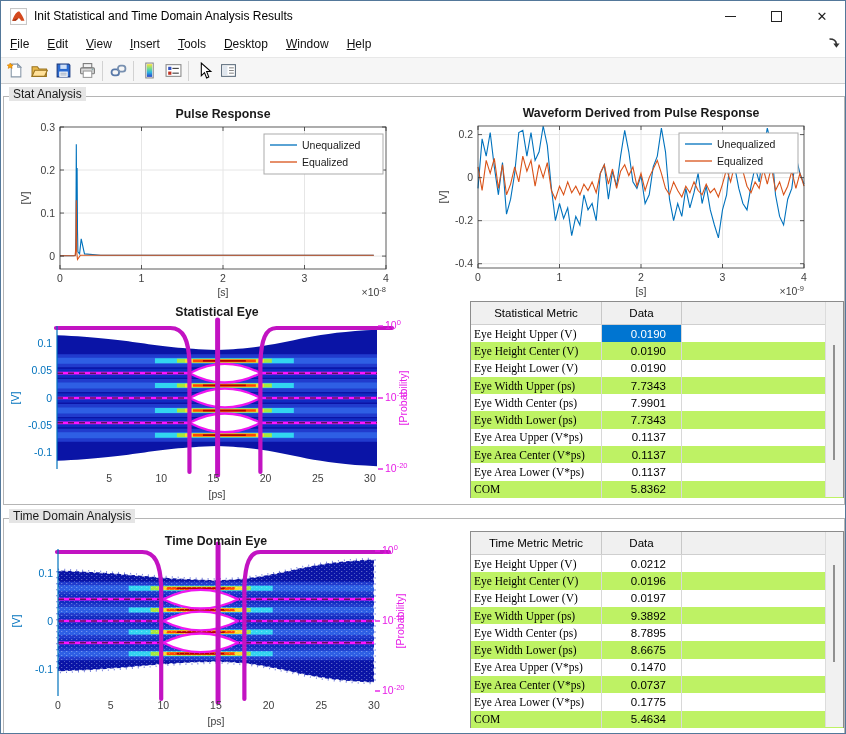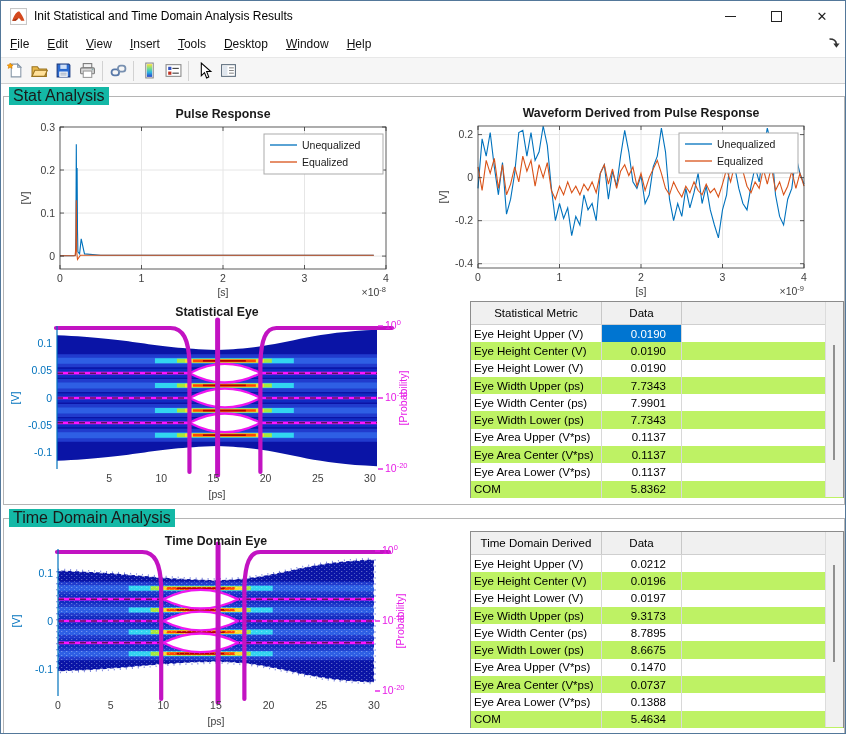--- a/index.html
+++ b/index.html
@@ -19,32 +19,32 @@
   .menubar{position:absolute;left:0;top:30px;width:100%;height:26px;background:#fff;display:flex;align-items:center;border-bottom:1px solid #e8e8e8;}
   .menubar .mitem{font-size:12px;color:#111;padding:4px 9px;}
   .menubar .mitem u{text-decoration:underline;}
   .dockarrow{position:absolute;right:4px;top:6px;width:13px;height:13px;}
   
   .toolbar{position:absolute;left:0;top:57px;width:100%;height:25px;background:#f6f6f6;border-bottom:1px solid #cfcfcf;display:flex;align-items:center;}
   .tbtn{width:24px;height:22px;display:flex;align-items:center;justify-content:center;}
   .tsep{width:1px;height:20px;background:#d2d2d2;margin:0 3px;}
   
   .panel{position:absolute;border:1px solid #b5b5b5;background:transparent;}
-  .panel .plabel{position:absolute;top:-10px;left:5px;background:#14b8a6;padding:0 4px;font-size:16px;color:#1a1a1a;}
+  .panel .plabel{position:absolute;top:-10px;left:5px;background:#e5e5e5;padding:0 4px;font-size:12px;color:#1a1a1a;}
   
   svg.chart{position:absolute;overflow:visible;}
   svg.chart text{font-family:"Liberation Sans",sans-serif;}
   
   .twidget{position:absolute;width:374px;height:197px;background:#fff;border:1px solid #8c8c8c;box-sizing:border-box;font-size:11.5px;color:#000;}
   .thead{display:flex;height:22px;background:#f0f0f0;border-bottom:1px solid #cfcfcf;}
   .thead .hc{display:flex;align-items:center;justify-content:center;box-sizing:border-box;border-right:1px solid #c8c8c8;}
   .trow{display:flex;height:17.3px;}
   .trow.alt{background:#bef264;}
   .tc{display:flex;align-items:center;box-sizing:border-box;border-right:1px solid #d8d8d8;overflow:hidden;white-space:nowrap;}
-  .tc.metric{width:131px;padding-left:3px;}
+  .tc.metric{width:131px;padding-left:3px;font-family:Liberation Serif, serif;}
   .tc.data{width:80px;justify-content:flex-end;padding-right:15px;}
   .tc.sel{background:#0075d1;color:#fff;}
   .vscroll{position:absolute;top:0;right:0;width:17px;height:100%;background:#f1f1f1;border-left:1px solid #dcdcdc;}
   .vthumb{position:absolute;left:7px;width:2px;background:#909090;}
 </style>
 </head>
 <body>
 
 <div class="win">
 
@@ -526,58 +526,58 @@
       <div class="trow alt">
         <div class="tc metric">COM</div>
         <div class="tc data">5.8362</div>
       </div>
       <div class="vscroll">
         <div class="vthumb" style="top: 43px; height: 115px;"></div>
       </div>
     </div>
   <div class="twidget" id="table-td" style="left:469px;top:530px;">
       <div class="thead">
-        <div class="hc" style="width: 131px;">Time Domain Derived</div>
+        <div class="hc" style="width: 131px;">Time Metric Metric</div>
         <div class="hc" style="width: 80px;">Data</div>
       </div>
       <div class="trow">
         <div class="tc metric">Eye Height Upper (V)</div>
         <div class="tc data">0.0212</div>
       </div>
       <div class="trow alt">
         <div class="tc metric">Eye Height Center (V)</div>
         <div class="tc data">0.0196</div>
       </div>
       <div class="trow">
         <div class="tc metric">Eye Height Lower (V)</div>
         <div class="tc data">0.0197</div>
       </div>
       <div class="trow alt">
         <div class="tc metric">Eye Width Upper (ps)</div>
-        <div class="tc data">9.3173</div>
+        <div class="tc data">9.3892</div>
       </div>
       <div class="trow">
         <div class="tc metric">Eye Width Center (ps)</div>
         <div class="tc data">8.7895</div>
       </div>
       <div class="trow alt">
         <div class="tc metric">Eye Width Lower (ps)</div>
         <div class="tc data">8.6675</div>
       </div>
       <div class="trow">
         <div class="tc metric">Eye Area Upper (V*ps)</div>
         <div class="tc data">0.1470</div>
       </div>
       <div class="trow alt">
         <div class="tc metric">Eye Area Center (V*ps)</div>
         <div class="tc data">0.0737</div>
       </div>
       <div class="trow">
         <div class="tc metric">Eye Area Lower (V*ps)</div>
-        <div class="tc data">0.1388</div>
+        <div class="tc data">0.1775</div>
       </div>
       <div class="trow alt">
         <div class="tc metric">COM</div>
         <div class="tc data">5.4634</div>
       </div>
       <div class="vscroll">
         <div class="vthumb" style="top: 33px; height: 97px;"></div>
       </div>
     </div>
 

